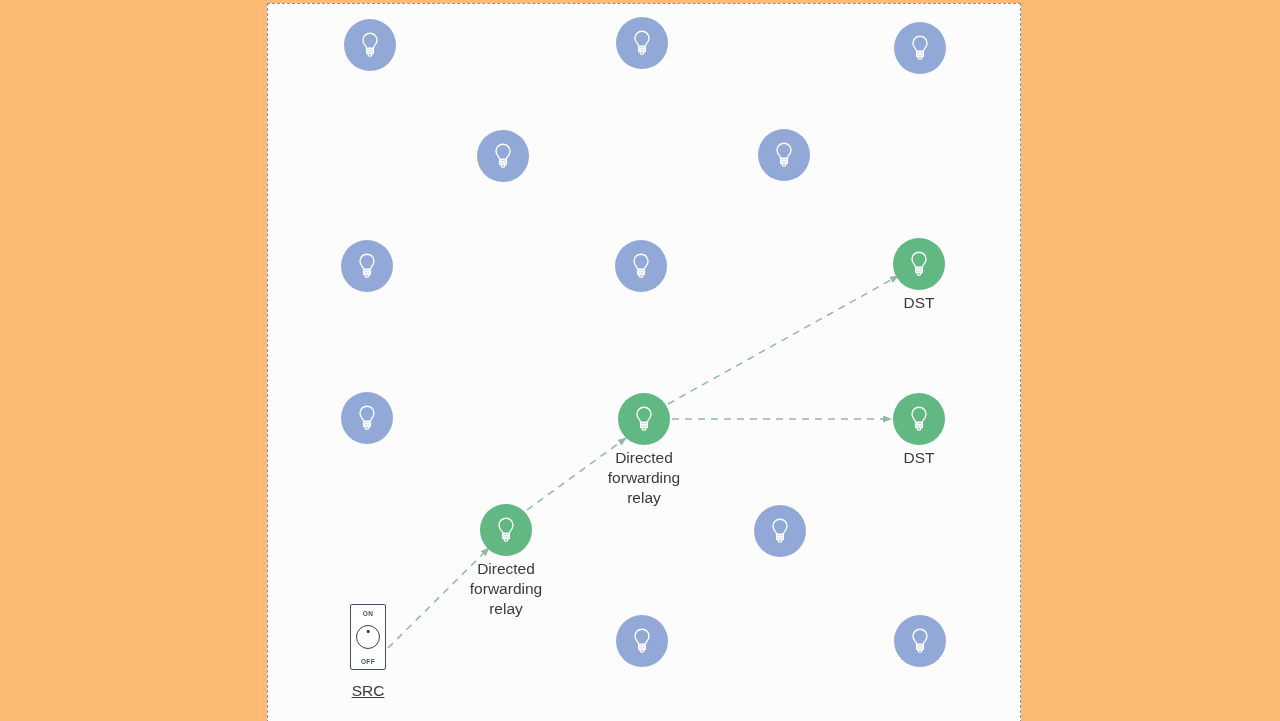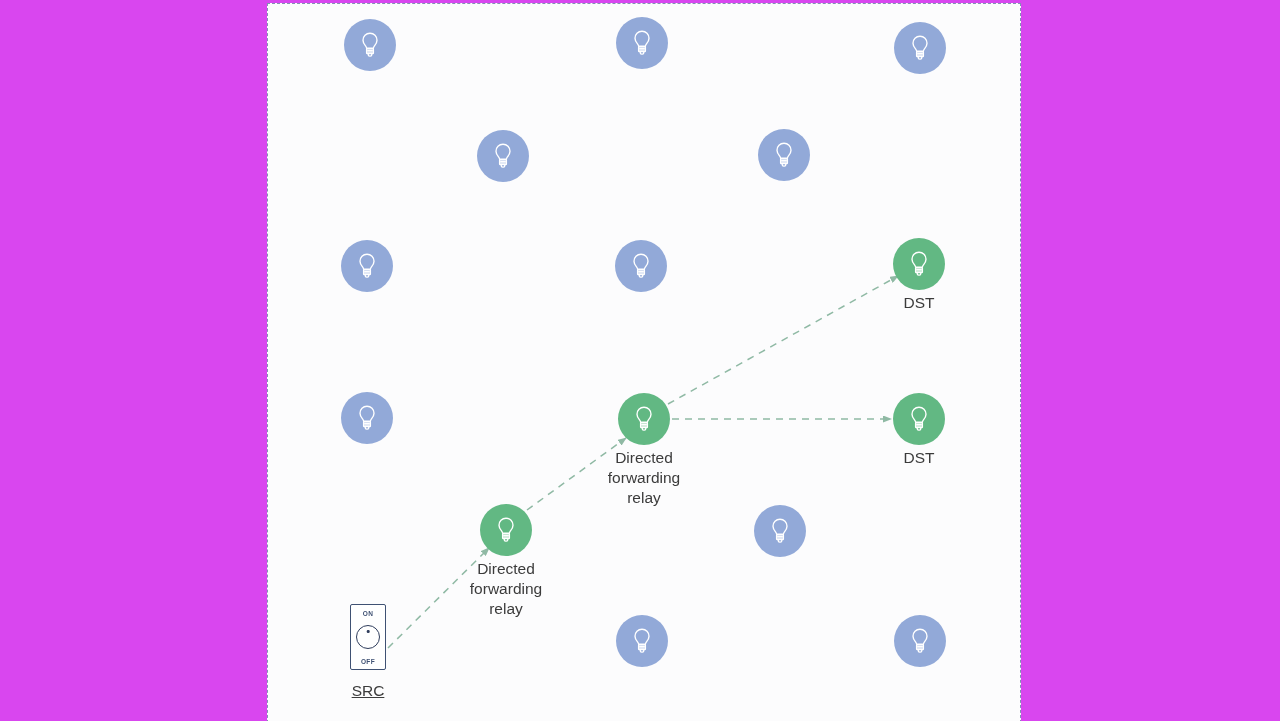--- a/index.html
+++ b/index.html
@@ -13,21 +13,21 @@
     font-family: "Liberation Sans", sans-serif;
     overflow: hidden;
     position: relative;
   }
 
   #stage {
     position: absolute;
     left: 0; top: 0;
     width: 1280px;
     height: 721px;
-    background: #d946ef;
+    background: #fdba74;
   }
 
   
   #network-area {
     position: absolute;
     left: 267px;
     top: 3px;
     width: 754px;
     height: 740px;
     background: #fcfcfd;

